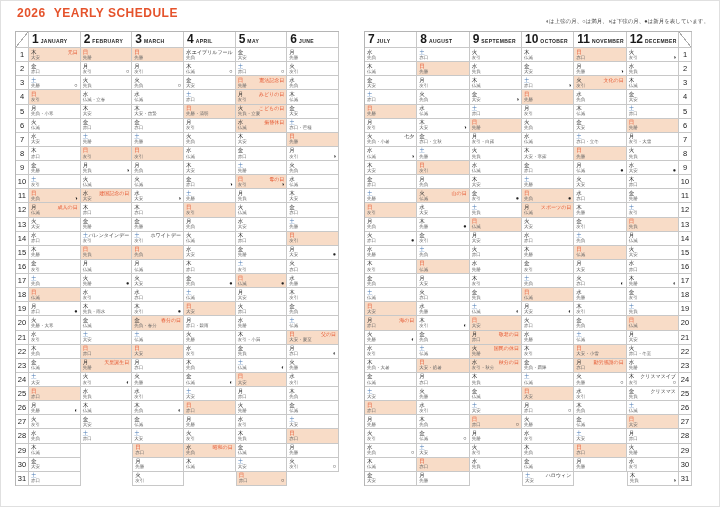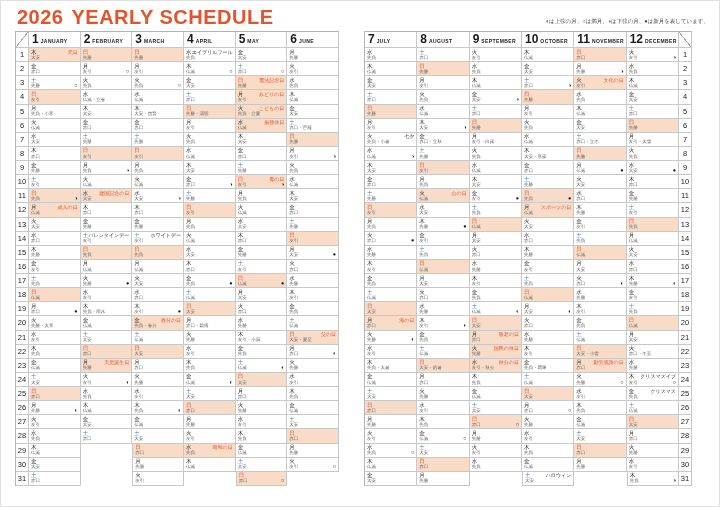--- a/index.html
+++ b/index.html
@@ -1,21 +1,21 @@
 <!DOCTYPE html>
 <html><head>
 <meta charset="utf-8">
 <style>
   html,body{margin:0;padding:0;}
   body{
     width:720px;height:507px;position:relative;background:#ffffff;
     font-family:"Liberation Sans","DejaVu Sans",sans-serif;
     border:1px solid #e0e0e0;box-sizing:border-box;overflow:hidden;
   }
-  .title{position:absolute;left:16px;top:5px;font-size:20px;font-weight:bold;color:#e5532c;letter-spacing:0.5px;}
+  .title{position:absolute;left:16px;top:5px;font-size:12px;font-weight:bold;color:#e5532c;letter-spacing:0.5px;}
   .title .yr{margin-right:8px;}
   .legend{position:absolute;right:10px;top:17px;font-size:5.5px;color:#444;}
   .page{position:absolute;top:30px;display:grid;grid-template-rows:16px repeat(31,14.13px);
         border-top:1px solid #b5b5b5;border-left:1px solid #b5b5b5;background:transparent;}
   .page.left{left:14px;width:323px;grid-template-columns:13px repeat(6,1fr);}
   .page.right{left:363px;width:327px;grid-template-columns:repeat(6,1fr) 13px;}
   .c{border-right:1px solid #c8c8c8;border-bottom:1px solid #c8c8c8;position:relative;background:#fff;min-width:0;}
   .c.bl{border-left:1px solid #c8c8c8;}
   .void{border:none;background:#fff;}
   .hl{background:#f8dcc7;}

